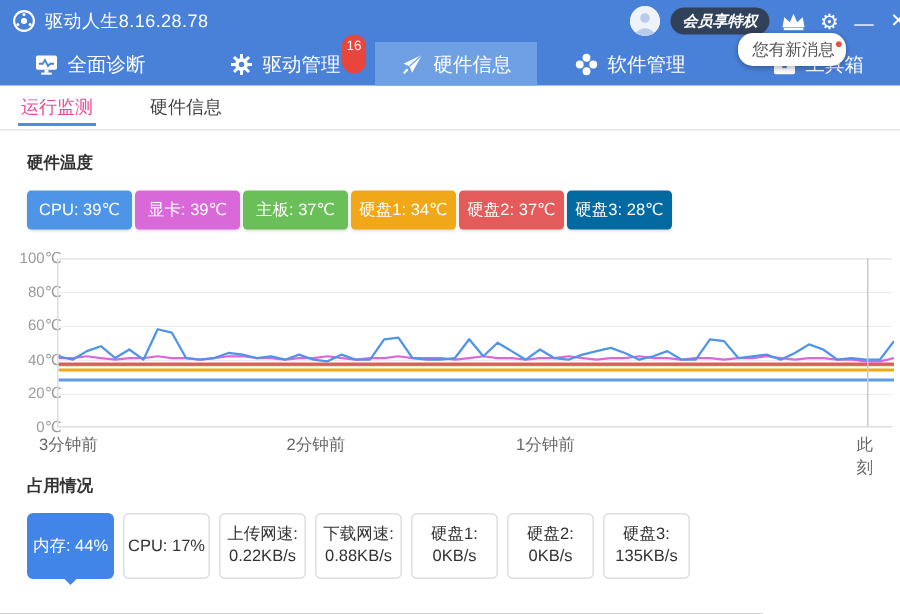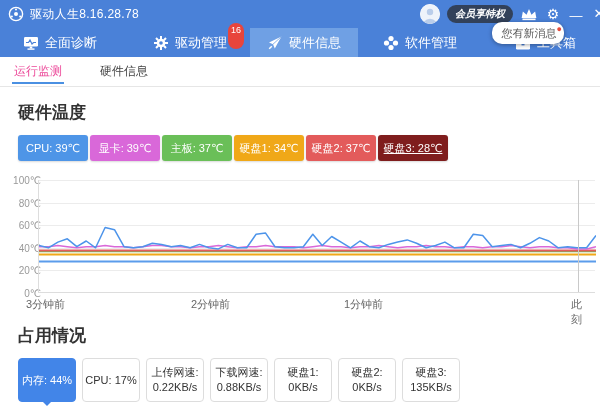--- a/index.html
+++ b/index.html
@@ -36,21 +36,21 @@
   .nav-badge { position:absolute; top:-5px; right:-2px; background:#e8453c; border:1px solid #fff0; color:#fff; font-size:9px; line-height:13px; min-width:15px; height:26px; border-radius:8px; text-align:center; padding:0 2px; }
 
   
   .subtabs { height:30px; background:#fff; border-bottom:1px solid #e6e6e6; display:flex; align-items:center; padding:0 14px; gap:38px; }
   .subtab { font-size:12px; color:#444; cursor:pointer; position:relative; height:30px; line-height:28px; }
   .subtab.active { color:#ec4899; }
   .subtab.active::after { content:""; position:absolute; left:-2px; right:-2px; bottom:3px; height:2px; background:#4a90e2; }
 
   
   .content { padding:0 18px; }
-  .section-title { font-size:17px; font-weight:bold; color:#333; }
+  .section-title { font-size:11px; font-weight:bold; color:#333; }
   .sec-temp { margin-top:14px; }
   .temp-row { display:flex; gap:2px; margin-top:11px; }
   .temp-badge { color:#fff; font-size:11px; height:26px; line-height:26px; text-align:center; width:70px; border-radius:3px; box-shadow:0 1px 2px rgba(0,0,0,.15); cursor:pointer; }
 
   
   .chart-wrap { position:relative; margin-top:14px; height:133px; }
   .plot { position:absolute; left:20px; top:5px; width:557px; height:113px; border-left:1px solid #ddd; border-bottom:1px solid #ddd;
           background-image:repeating-linear-gradient(to bottom,#ececec 0 1px,transparent 1px 22.6px); }
   .plot svg { position:absolute; left:0; top:0; }
   .ylabel { position:absolute; right:541px; width:36px; text-align:right; font-size:10px; color:#999; }
@@ -170,21 +170,21 @@
   <div class="content">
 
     <div class="section-title sec-temp">硬件温度</div>
 
     <div class="temp-row">
       <span class="temp-badge" style="background-color: rgb(78, 149, 231);">CPU: 39℃</span>
       <span class="temp-badge" style="background-color: rgb(217, 104, 217);">显卡: 39℃</span>
       <span class="temp-badge" style="background-color: rgb(106, 191, 88);">主板: 37℃</span>
       <span class="temp-badge" style="background-color: rgb(240, 168, 24);">硬盘1: 34℃</span>
       <span class="temp-badge" style="background-color: rgb(227, 91, 91);">硬盘2: 37℃</span>
-      <span class="temp-badge" style="background-color: #7f1d1d; text-decoration: underline;">硬盘3: 28℃</span>
+      <span class="temp-badge" style="background-color: #0369a1;">硬盘3: 28℃</span>
     </div>
 
     <div class="chart-wrap">
       <span class="ylabel" style="top:0">100℃</span>
       <span class="ylabel" style="top:22.6px">80℃</span>
       <span class="ylabel" style="top:45.2px">60℃</span>
       <span class="ylabel" style="top:67.8px">40℃</span>
       <span class="ylabel" style="top:90.4px">20℃</span>
       <span class="ylabel" style="top:113px">0℃</span>
 

